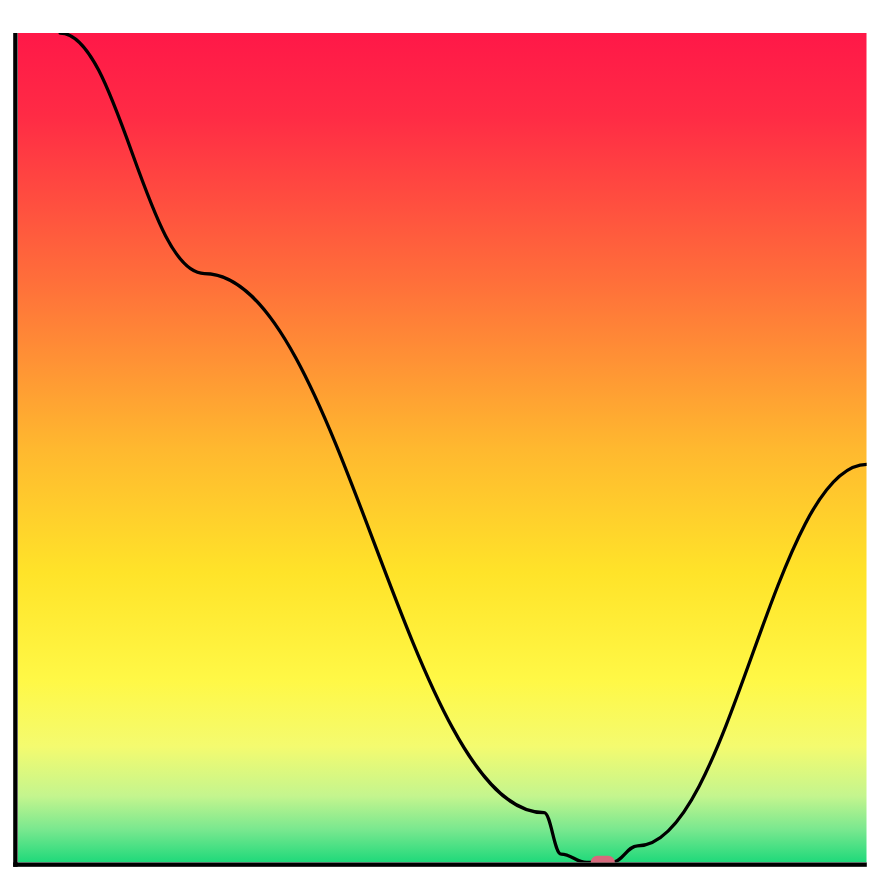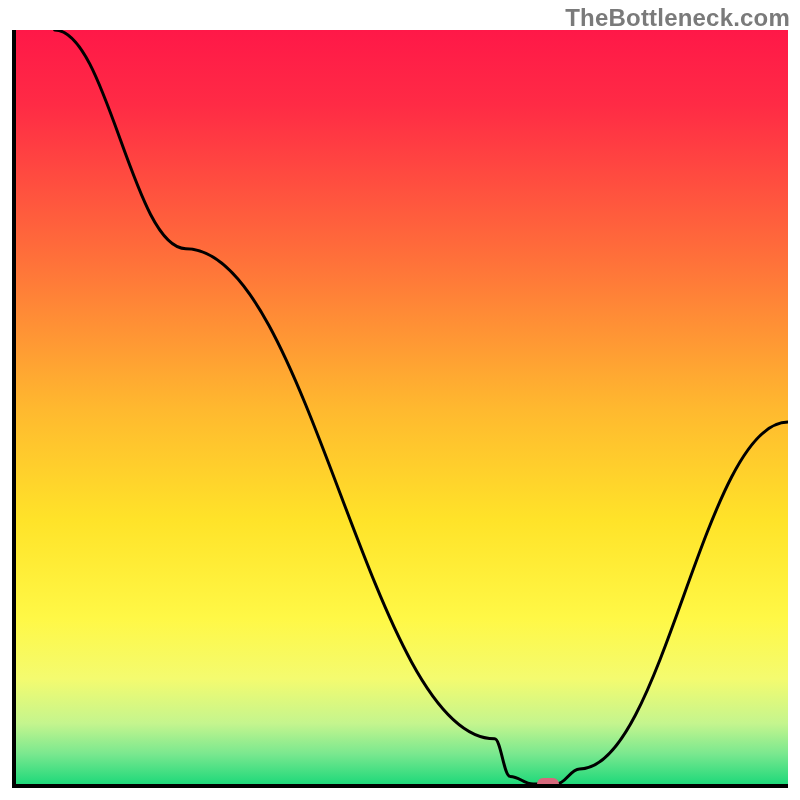--- a/index.html
+++ b/index.html
@@ -44,21 +44,20 @@
     border-radius: 6px;
     background: #d6697c;
     transform: translate(-50%, -50%);
     z-index: 3;
   }
 </style>
 </head>
 <body>
 
 <div class="chart-container">
-  <div class="watermark">TheBottleneck.com</div>
   <div class="plot-area">
     <svg class="plot-svg" viewBox="0 0 776 758" preserveAspectRatio="none">
       <defs>
         <linearGradient id="bg-grad" x1="0" y1="0" x2="0" y2="1">
             <stop offset="0%" stop-color="#ff1848"></stop>
             <stop offset="10%" stop-color="#ff2b45"></stop>
             <stop offset="30%" stop-color="#ff6f3a"></stop>
             <stop offset="50%" stop-color="#ffb82f"></stop>
             <stop offset="65%" stop-color="#ffe329"></stop>
             <stop offset="78%" stop-color="#fff846"></stop>

